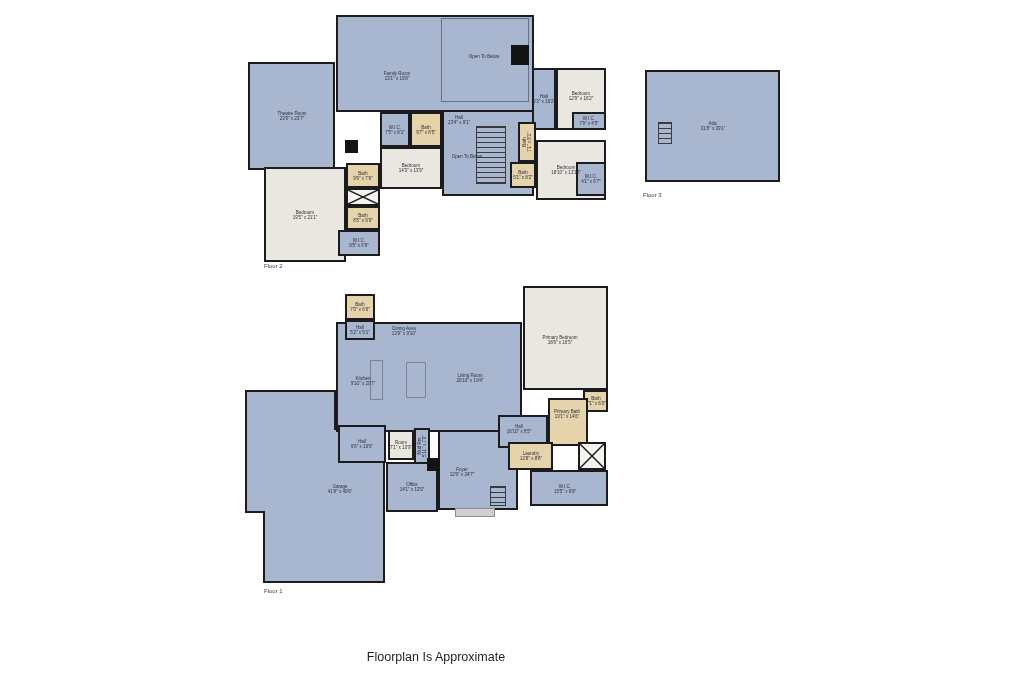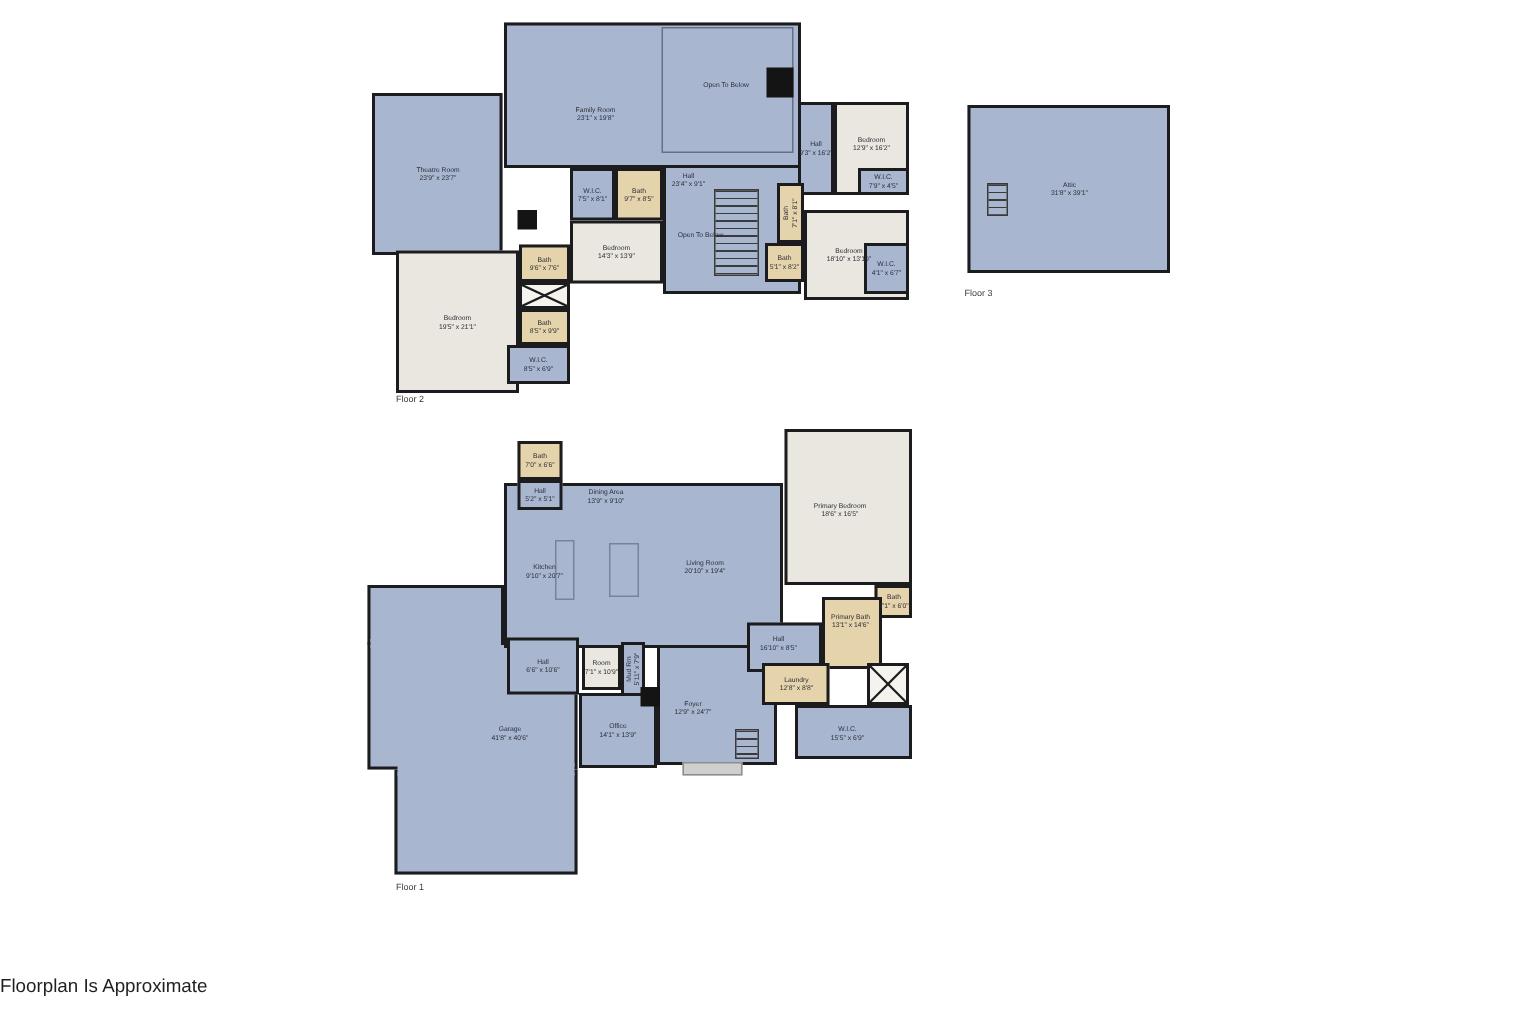--- a/index.html
+++ b/index.html
@@ -27,21 +27,21 @@
   .room-label{
     position:absolute;transform:translate(-50%,-50%) scale(.5);transform-origin:center;
     text-align:center;font-size:9px;line-height:1.2;color:#2e2e38;white-space:nowrap;
     pointer-events:none;
   }
   .room-label.rot{transform:translate(-50%,-50%) rotate(-90deg) scale(.5);}
   .floor-caption{
     position:absolute;font-size:8px;transform:scale(.75);transform-origin:left top;color:#3c3c3c;
   }
   #footer{
-    position:absolute;left:0;top:650px;width:872px;text-align:left;
+    position:absolute;left:0;top:650px;width:872px;text-align:center;
     font-size:12.5px;color:#1f1f1f;
   }
 </style>
 </head>
 <body>
 
 <div id="plan">
     <div>
       <div class="room t-blue" style="left: 245px; top: 390px; width: 91px; height: 40px;"></div>
       <div class="room t-blue" style="left: 245px; top: 428px; width: 140px; height: 85px;"></div>

